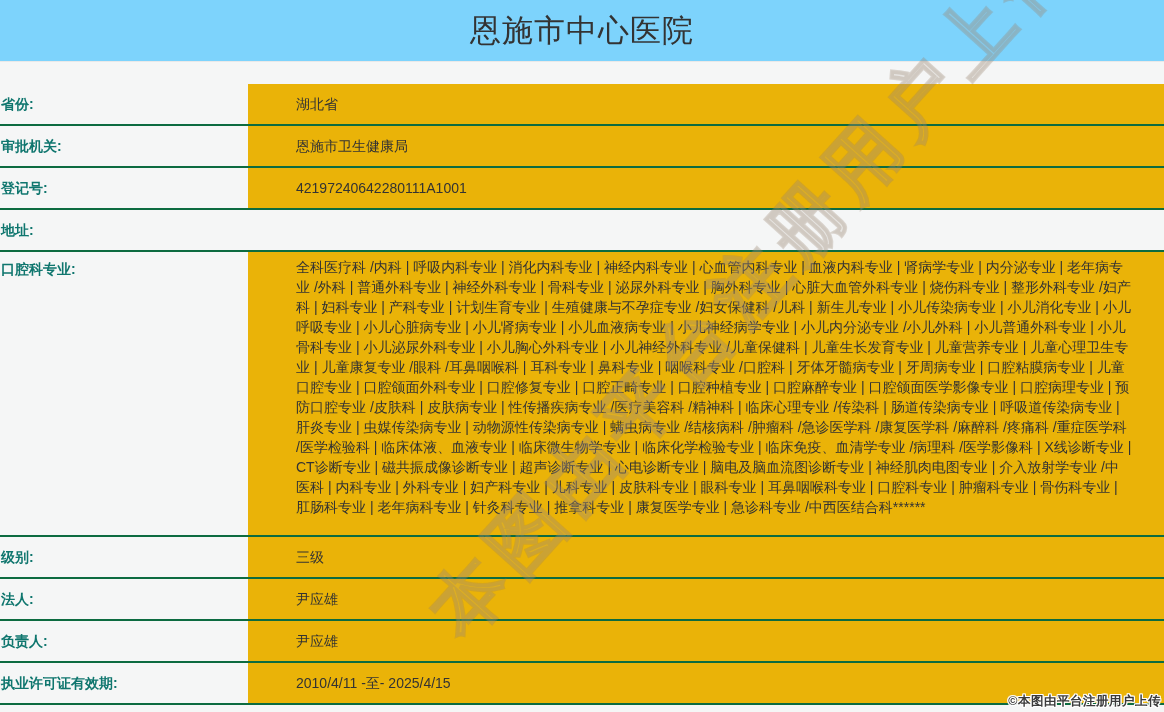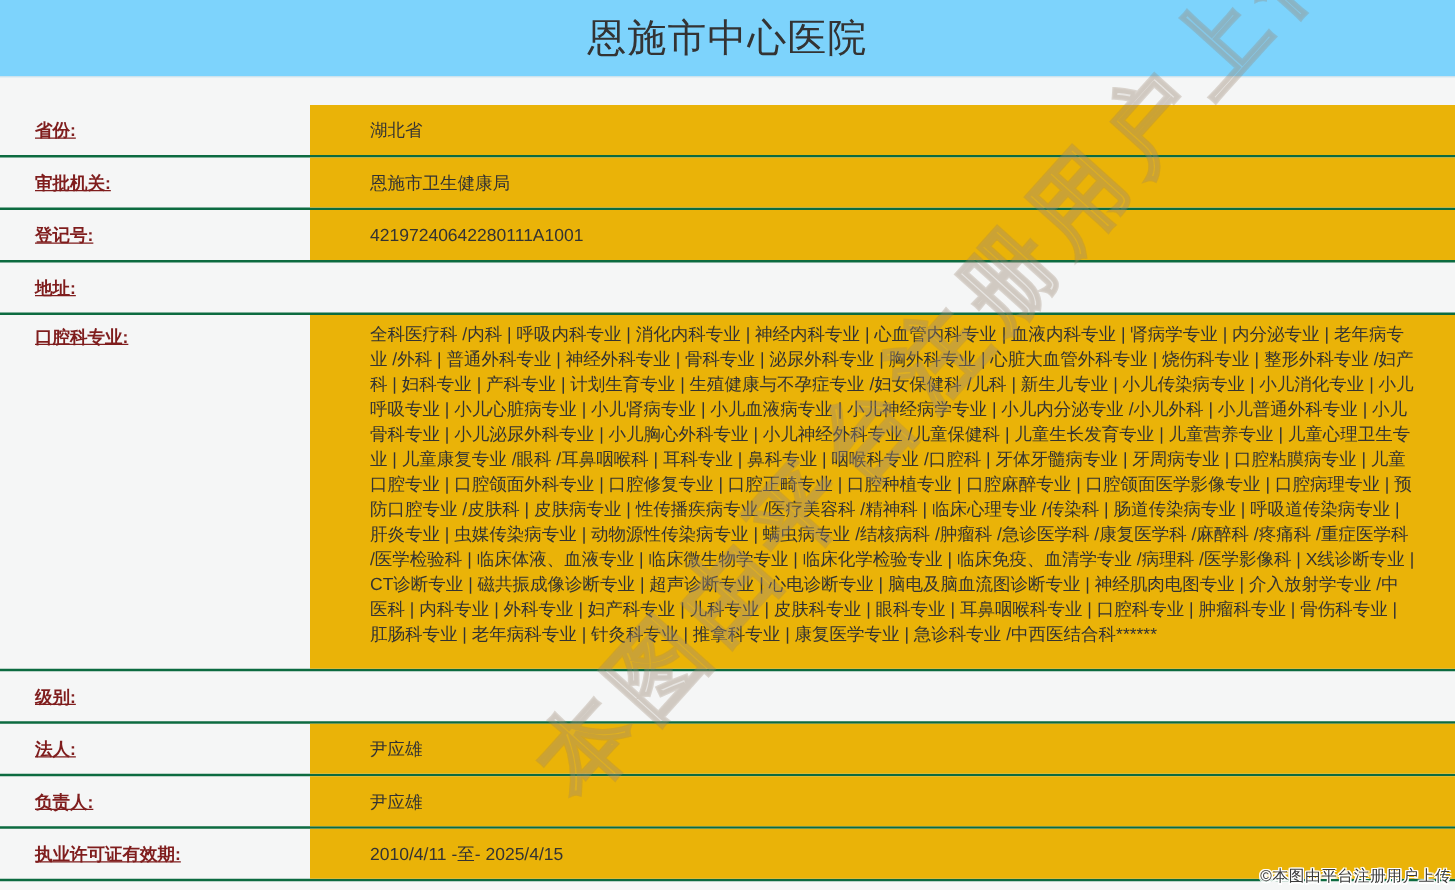--- a/index.html
+++ b/index.html
@@ -21,43 +21,43 @@
   .main{
     background:#f5f6f6;height:650px;padding-top:22px;box-sizing:border-box;
     position:relative;
   }
   .info-table{width:100%;}
   .row{
     display:flex;border-bottom:2px solid #0c6b40;
   }
   .cell-label{
     width:248px;box-sizing:border-box;flex:0 0 248px;
-    padding:12px 10px 12px 28px;
-    font-size:14px;line-height:16px;font-weight:bold;color:#7f1d1d;text-decoration:underline;
+    padding:12px 10px 12px 1px;
+    font-size:14px;line-height:16px;font-weight:bold;color:#0f766e;
   }
   .cell-value{
     flex:1;background:#eab308;
     padding:12px 32px 12px 48px;
     font-size:14px;line-height:16px;color:#333333;
   }
   .row-tall .cell-label{padding-top:7px;padding-bottom:6px;line-height:20px;}
   .row-tall .cell-value{padding-top:5px;padding-bottom:18px;line-height:20px;}
   
   .diag-watermark{
     position:absolute;left:408px;top:592px;z-index:6;
     transform:rotate(-48deg);transform-origin:0 0;
     font-size:74px;font-weight:bold;letter-spacing:10px;white-space:nowrap;
     color:rgba(255,255,255,0.05);
     -webkit-text-stroke:2px rgba(150,128,108,0.28);
     text-shadow:0 0 1px rgba(150,128,108,0.15);
     pointer-events:none;
   }
   .corner-watermark{
     position:absolute;right:3px;bottom:2px;z-index:7;
-    font-size:12.5px;font-weight:normal;color:#3b3b3b;letter-spacing:0.5px;
+    font-size:12.5px;font-weight:bold;color:#3b3b3b;letter-spacing:0.5px;
     text-shadow:-1px 0 0 #fff,1px 0 0 #fff,0 -1px 0 #fff,0 1px 0 #fff,
                 -1px -1px 0 #fff,1px 1px 0 #fff,-1px 1px 0 #fff,1px -1px 0 #fff;
     pointer-events:none;
   }
 </style>
 </head>
 <body>
 
 <div class="header">
   <h1>恩施市中心医院</h1>
@@ -85,20 +85,21 @@
       <div class="cell-label">地址:</div>
     </div>
 
     <div class="row row-tall">
       <div class="cell-label">口腔科专业:</div>
       <div class="cell-value">全科医疗科 /内科 | 呼吸内科专业 | 消化内科专业 | 神经内科专业 | 心血管内科专业 | 血液内科专业 | 肾病学专业 | 内分泌专业 | 老年病专业 /外科 | 普通外科专业 | 神经外科专业 | 骨科专业 | 泌尿外科专业 | 胸外科专业 | 心脏大血管外科专业 | 烧伤科专业 | 整形外科专业 /妇产科 | 妇科专业 | 产科专业 | 计划生育专业 | 生殖健康与不孕症专业 /妇女保健科 /儿科 | 新生儿专业 | 小儿传染病专业 | 小儿消化专业 | 小儿呼吸专业 | 小儿心脏病专业 | 小儿肾病专业 | 小儿血液病专业 | 小儿神经病学专业 | 小儿内分泌专业 /小儿外科 | 小儿普通外科专业 | 小儿骨科专业 | 小儿泌尿外科专业 | 小儿胸心外科专业 | 小儿神经外科专业 /儿童保健科 | 儿童生长发育专业 | 儿童营养专业 | 儿童心理卫生专业 | 儿童康复专业 /眼科 /耳鼻咽喉科 | 耳科专业 | 鼻科专业 | 咽喉科专业 /口腔科 | 牙体牙髓病专业 | 牙周病专业 | 口腔粘膜病专业 | 儿童口腔专业 | 口腔颌面外科专业 | 口腔修复专业 | 口腔正畸专业 | 口腔种植专业 | 口腔麻醉专业 | 口腔颌面医学影像专业 | 口腔病理专业 | 预防口腔专业 /皮肤科 | 皮肤病专业 | 性传播疾病专业 /医疗美容科 /精神科 | 临床心理专业 /传染科 | 肠道传染病专业 | 呼吸道传染病专业 | 肝炎专业 | 虫媒传染病专业 | 动物源性传染病专业 | 螨虫病专业 /结核病科 /肿瘤科 /急诊医学科 /康复医学科 /麻醉科 /疼痛科 /重症医学科 /医学检验科 | 临床体液、血液专业 | 临床微生物学专业 | 临床化学检验专业 | 临床免疫、血清学专业 /病理科 /医学影像科 | X线诊断专业 | CT诊断专业 | 磁共振成像诊断专业 | 超声诊断专业 | 心电诊断专业 | 脑电及脑血流图诊断专业 | 神经肌肉电图专业 | 介入放射学专业 /中医科 | 内科专业 | 外科专业 | 妇产科专业 | 儿科专业 | 皮肤科专业 | 眼科专业 | 耳鼻咽喉科专业 | 口腔科专业 | 肿瘤科专业 | 骨伤科专业 | 肛肠科专业 | 老年病科专业 | 针灸科专业 | 推拿科专业 | 康复医学专业 | 急诊科专业 /中西医结合科******</div>
     </div>
 
     <div class="row">
       <div class="cell-label">级别:</div>
+      <div class="cell-value">三级</div>
     </div>
 
     <div class="row">
       <div class="cell-label">法人:</div>
       <div class="cell-value">尹应雄</div>
     </div>
 
     <div class="row">
       <div class="cell-label">负责人:</div>
       <div class="cell-value">尹应雄</div>

